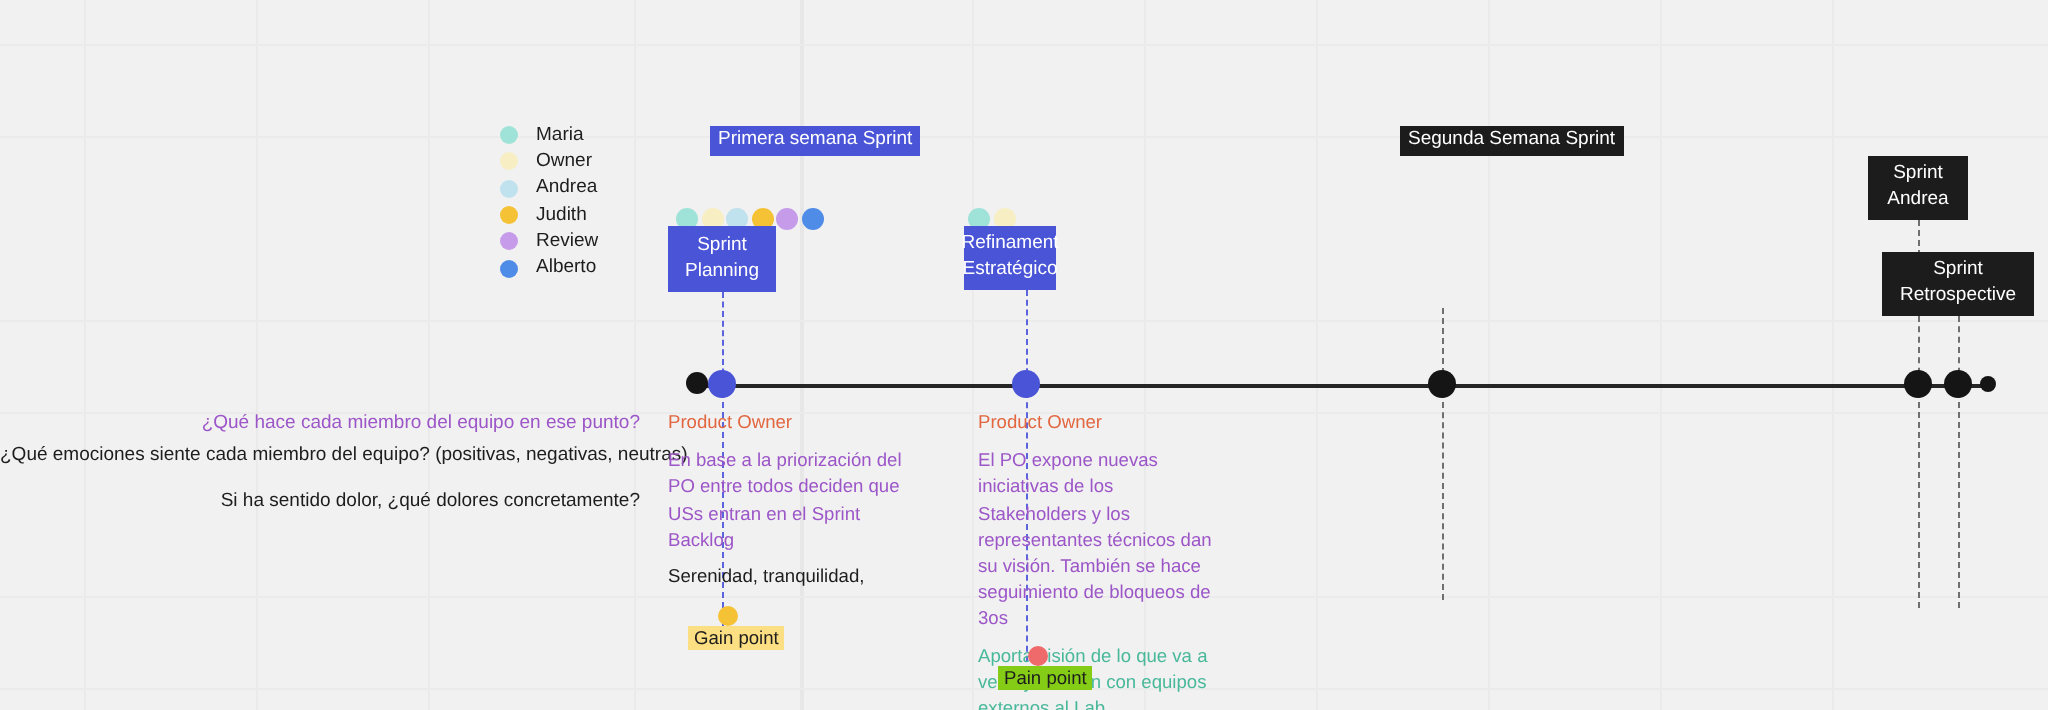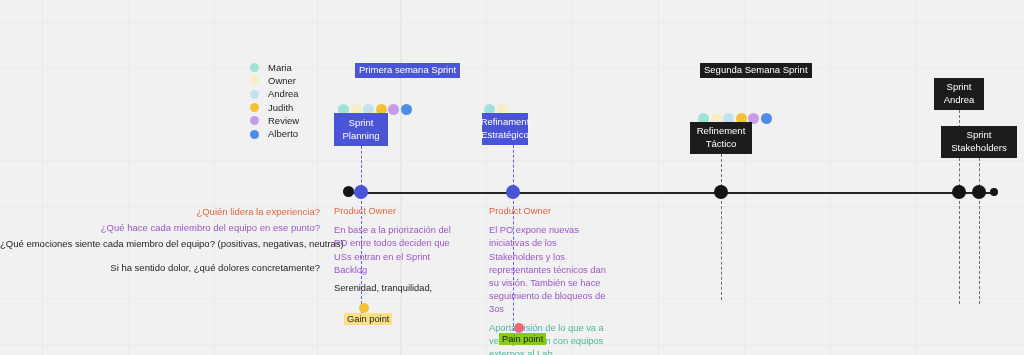--- a/index.html
+++ b/index.html
@@ -145,68 +145,53 @@
       <span class="avatar" style="background:#f8eec4"></span>
     </div>
     <div class="card blue" style="width:46px; height:32px;">
       <span>Refinament</span>
       <span>Estratégico</span>
     </div>
   </div>
   <div class="connector blue" style="left:513px; top:145px; height:47px;"></div>
   <div class="connector blue" style="left:513px; top:196px; height:140px;"></div>
 
-  <div class="event" style="left:690px; top:122px;">
-    <div class="avatars" style="left:8px; top:-9px;">
-      <span class="avatar" style="background:#9fe3d8"></span>
-      <span class="avatar" style="background:#f8eec4"></span>
-      <span class="avatar" style="background:#bfe2ee"></span>
-      <span class="avatar" style="background:#f5c236"></span>
-      <span class="avatar" style="background:#c59bea"></span>
-      <span class="avatar" style="background:#4f8ce8"></span>
-    </div>
-    <div class="card dark" style="width:62px; height:32px;">
-      <span>Refinement</span>
-      <span>Táctico</span>
-    </div>
-  </div>
   <div class="connector dark" style="left:721px; top:154px; height:38px;"></div>
   <div class="connector dark" style="left:721px; top:196px; height:104px;"></div>
 
   <div class="event" style="left:934px; top:78px;">
     <div class="card dark" style="width:50px; height:32px;">
       <span>Sprint</span>
       <span>Andrea</span>
     </div>
   </div>
   <div class="connector dark" style="left:959px; top:110px; height:18px;"></div>
   <div class="connector dark" style="left:959px; top:158px; height:34px;"></div>
   <div class="connector dark" style="left:959px; top:196px; height:108px;"></div>
 
   <div class="event" style="left:941px; top:126px;">
     <div class="card dark" style="width:76px; height:32px;">
       <span>Sprint</span>
-      <span>Stakeholders</span>
+      <span>Retrospective</span>
     </div>
   </div>
   <div class="connector dark" style="left:979px; top:158px; height:34px;"></div>
   <div class="connector dark" style="left:979px; top:196px; height:108px;"></div>
 
   <div id="axis" style="left:345px; top:191.5px; width:650px;"></div>
 
   <div class="node" style="left:343px; top:186px; width:11px; height:11px; background:#151515;"></div>
   <div class="node" style="left:354px; top:185px; width:14px; height:14px; background:#4a54d6;"></div>
   <div class="node" style="left:506px; top:185px; width:14px; height:14px; background:#4a54d6;"></div>
   <div class="node" style="left:714px; top:185px; width:14px; height:14px; background:#151515;"></div>
   <div class="node" style="left:952px; top:185px; width:14px; height:14px; background:#151515;"></div>
   <div class="node" style="left:972px; top:185px; width:14px; height:14px; background:#151515;"></div>
   <div class="node" style="left:990px; top:188px; width:8px; height:8px; background:#151515;"></div>
 
   <div class="qcol" style="left:0px; top:204px; width:320px;">
-    <div class="qline" style="color:#e2663f">¿Quién lidera la experiencia?</div>
     <div class="qline" style="color:#9c56c8">¿Qué hace cada miembro del equipo en ese punto?</div>
     <div class="qline" style="color:#1d1d1d">¿Qué emociones siente cada miembro del equipo? (positivas, negativas, neutras)</div>
     <div class="qline" style="color:#1d1d1d; margin-top:7px;">Si ha sentido dolor, ¿qué dolores concretamente?</div>
   </div>
 
   <div class="tcol" style="left:334px; top:205px;">
     <div class="tblock role" style="margin-bottom:6px;">Product Owner</div>
     <div class="tblock act">En base a la priorización del PO entre todos deciden que USs entran en el Sprint Backlog</div>
     <div class="tblock emo" style="margin-top:5px;">Serenidad, tranquilidad,</div>
   </div>

